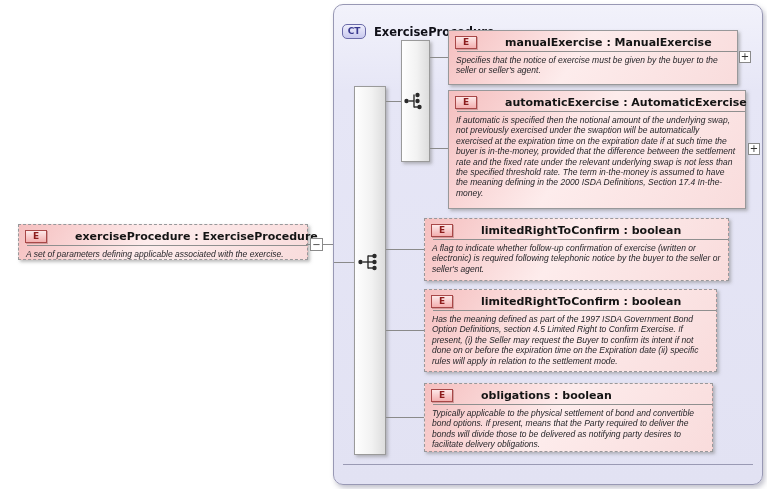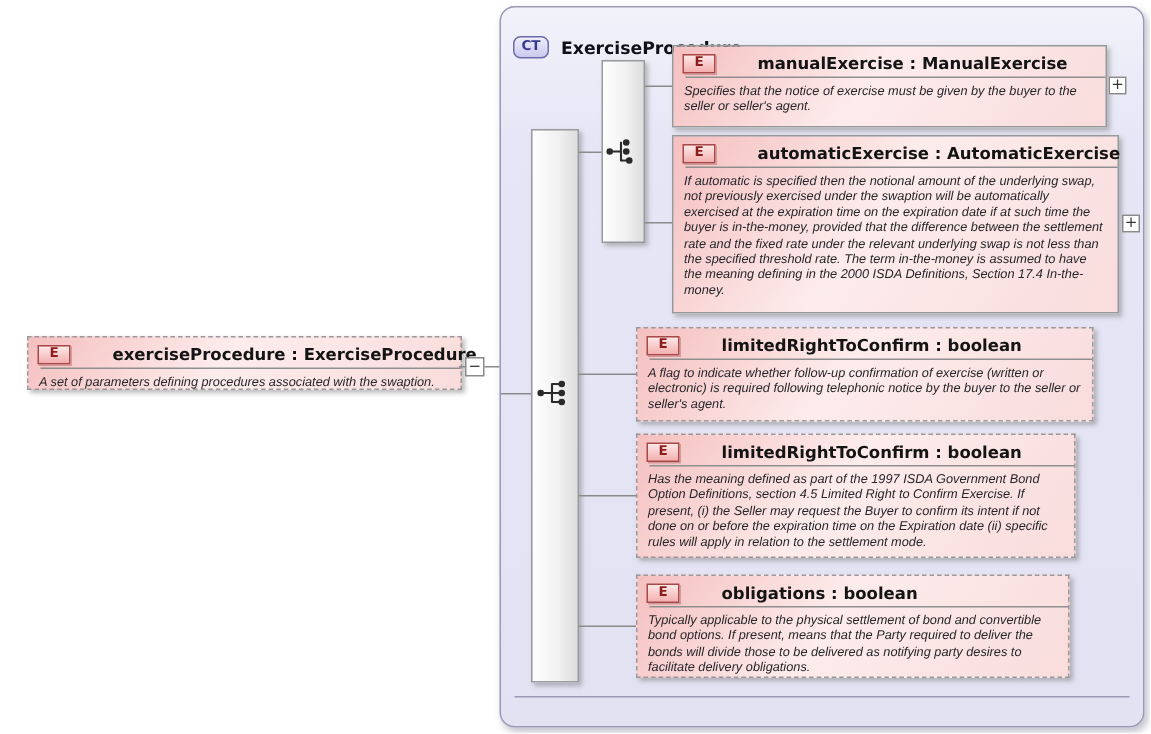--- a/index.html
+++ b/index.html
@@ -71,21 +71,21 @@
 <div class="stage">
 
   <div class="card" style="left:0px; top:228px; width:18px;">0..1</div>
 
   <div class="el-box dashed" style="left:18px; top:224px; width:290px; height:36px;">
     <div class="el-head">
       <span class="badge-e">E</span>
       <span class="el-title"><span>exerciseProcedure</span><span> : </span><span>ExerciseProcedure</span></span>
     </div>
     <div class="el-divider"></div>
-    <div class="el-ann">A set of parameters defining procedures associated with the swaption.</div>
+    <div class="el-ann">A set of parameters defining applicable associated with the exercise.</div>
   </div>
 
   <div class="hline" style="left:306px; top:244px; width:5px;"></div>
   <div class="toggle" style="left:310px; top:238px;">−</div>
   <div class="hline" style="left:323px; top:244px; width:10px;"></div>
 
   <div class="ct">
     <div class="ct-head">
       <span class="badge-ct">CT</span>
       <span class="ct-title">ExerciseProcedure</span>

